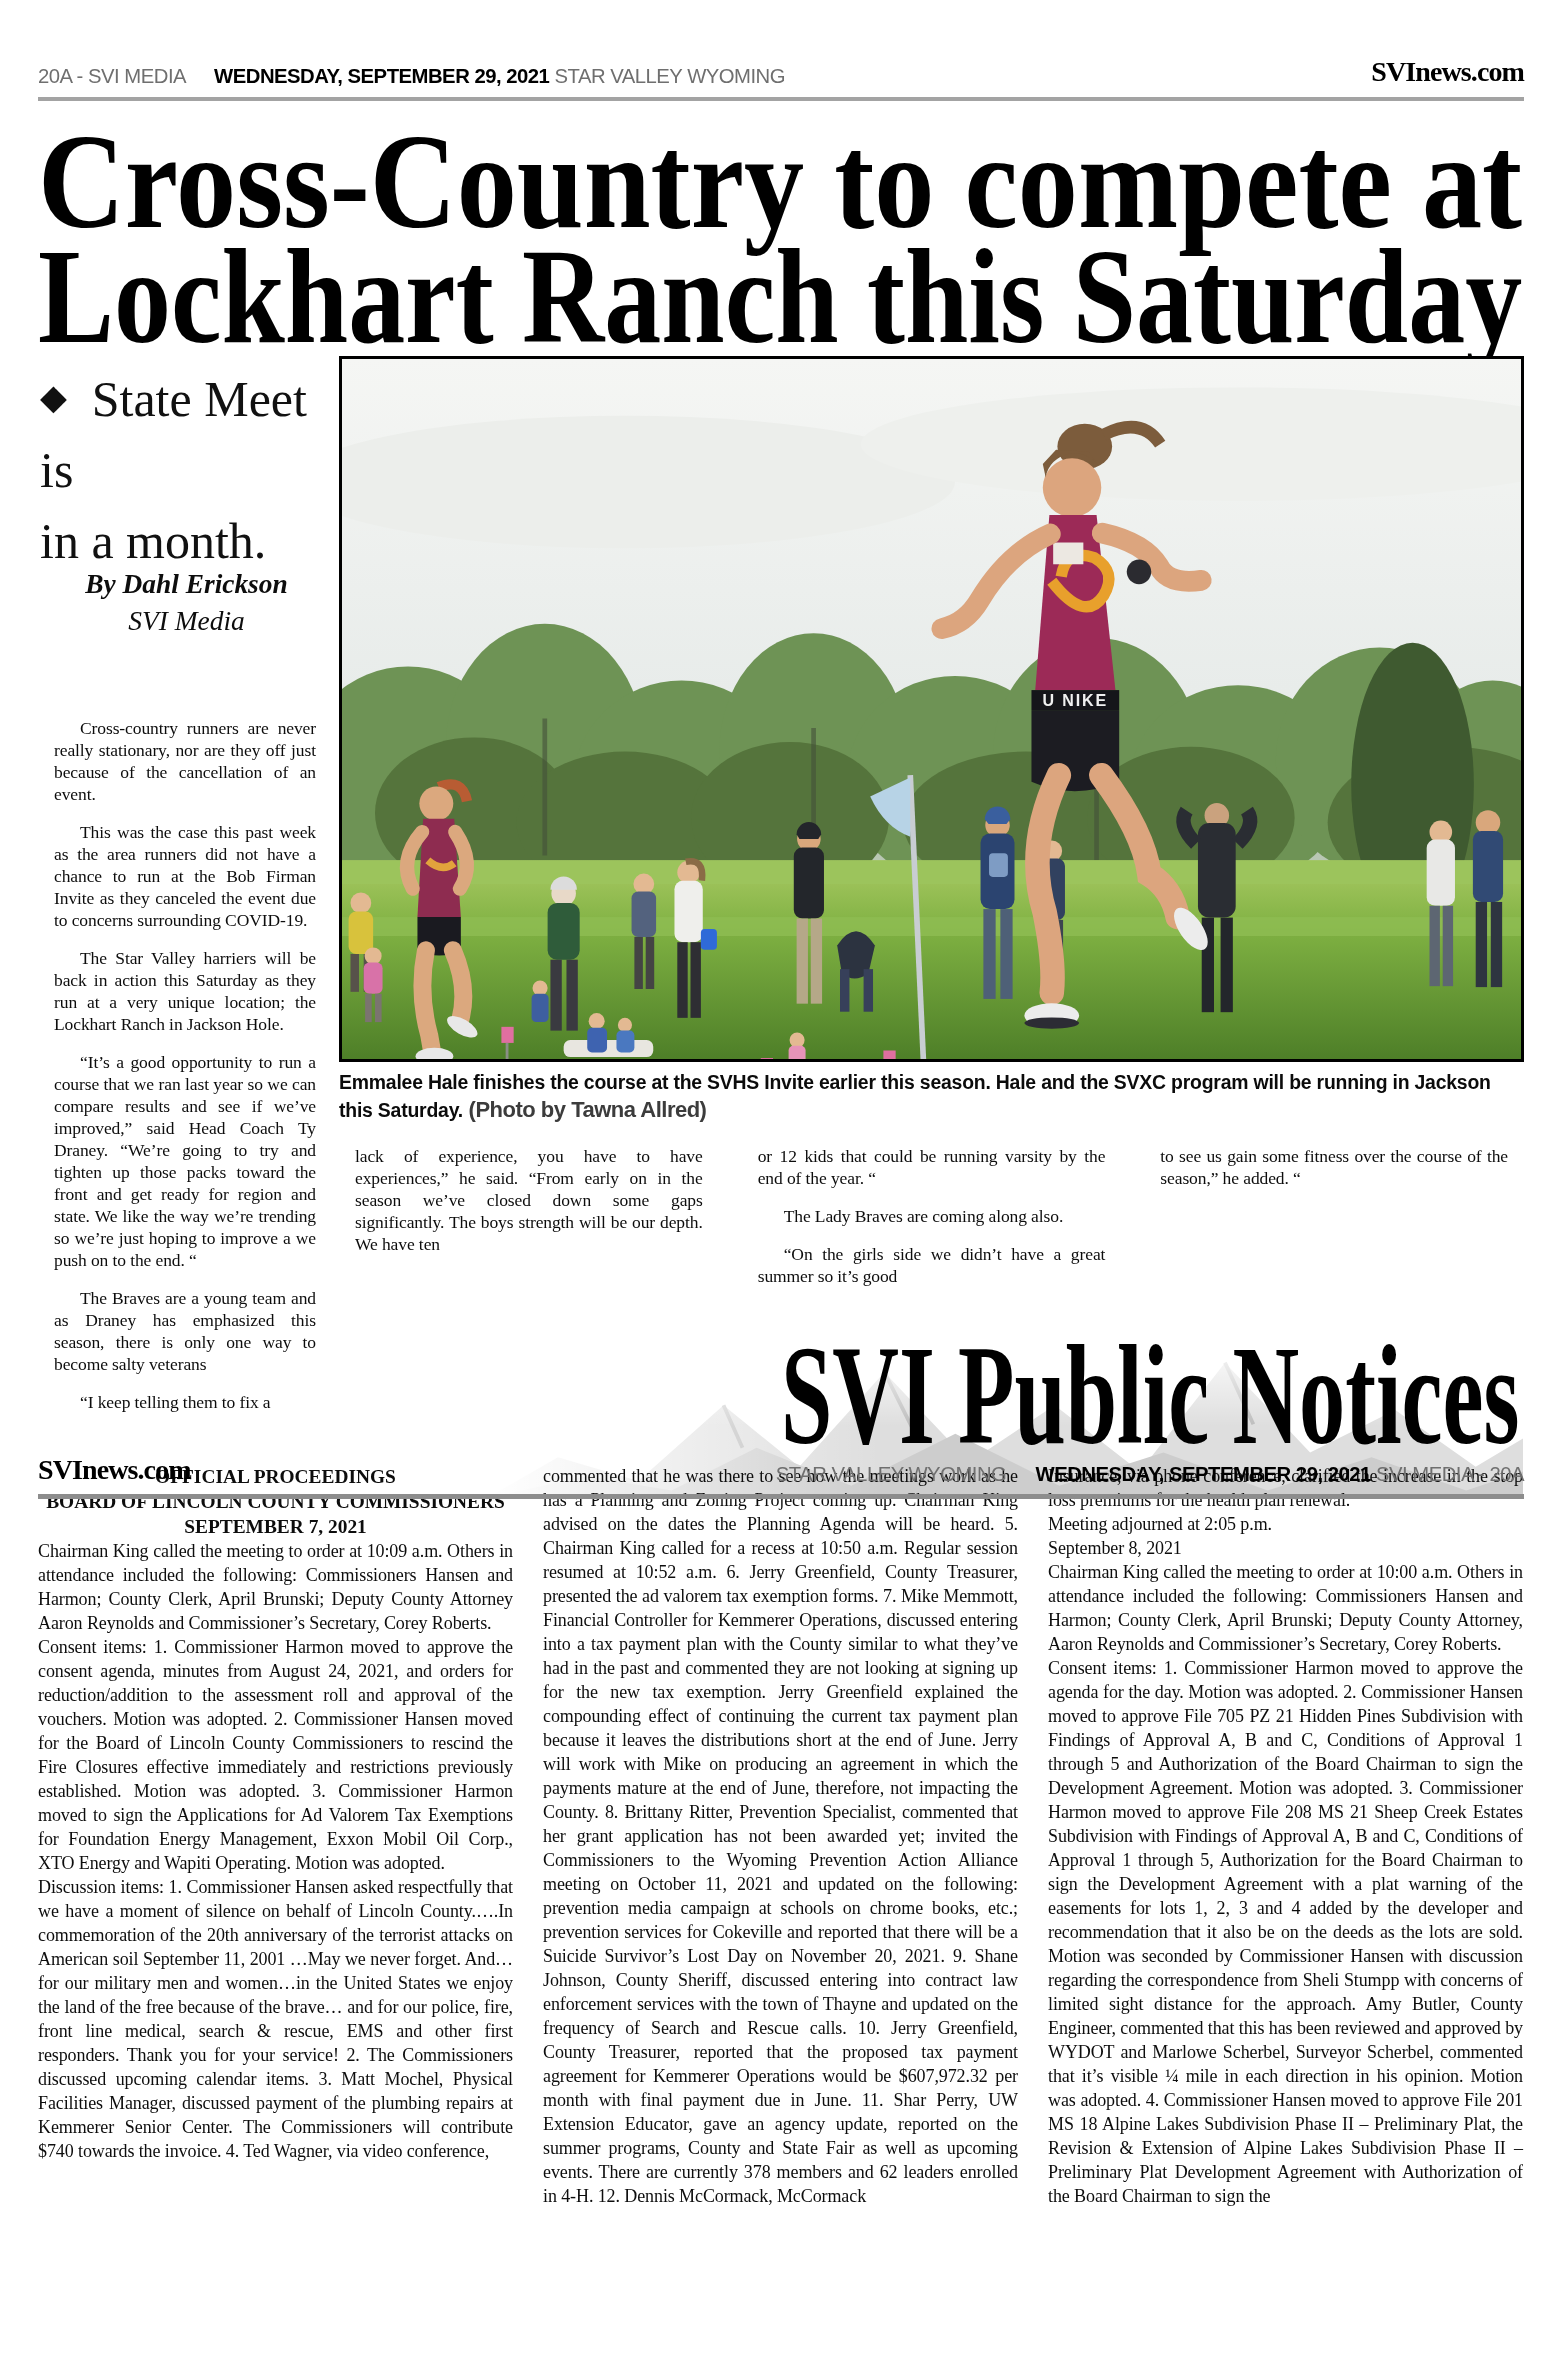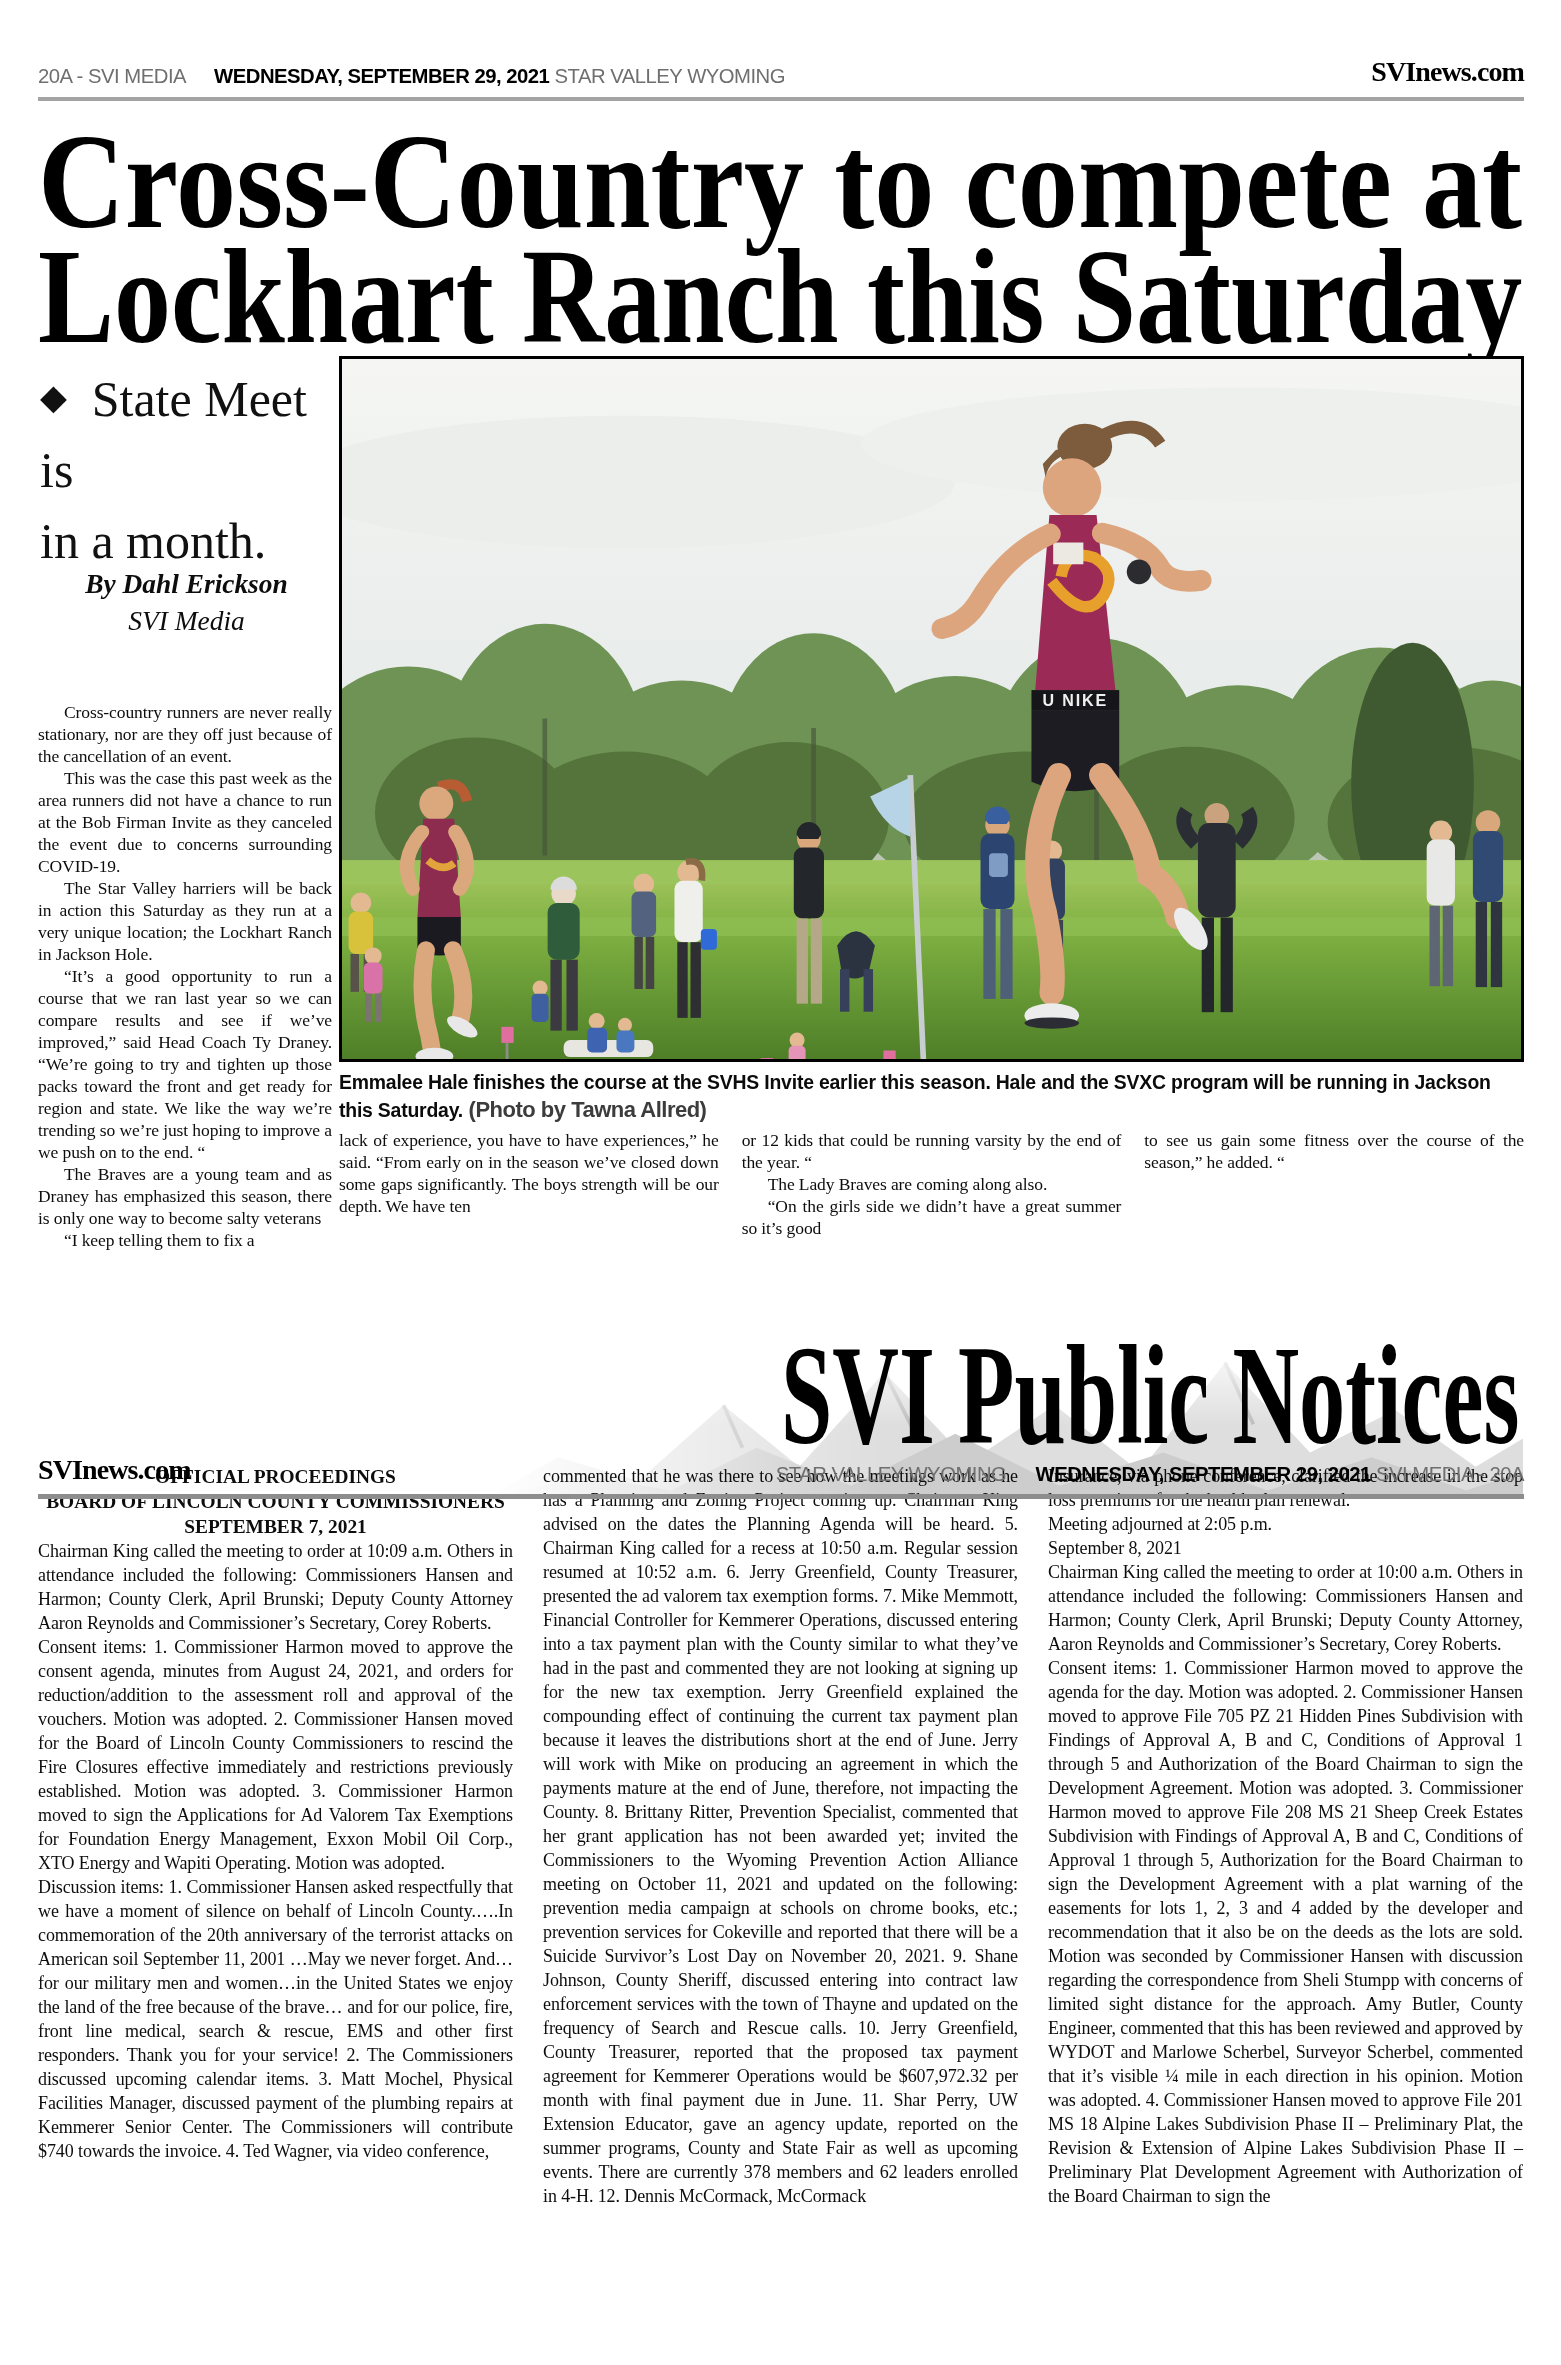--- a/index.html
+++ b/index.html
@@ -22,21 +22,21 @@
   .hl-svg{position:absolute;left:38px;overflow:visible;}
   .hl-text{font-family:"Liberation Serif",serif;font-weight:bold;fill:#000;font-size:285px;}
 
   
   .subhead{position:absolute;left:40px;top:362px;width:296px;
            font-size:50px;line-height:71px;color:#111;}
   .diamond{font-size:35px;vertical-align:6.6px;padding-right:12.3px;}
   .byline{position:absolute;left:40px;top:566px;width:293px;text-align:center;
           font-style:italic;font-size:27.4px;line-height:37px;}
   .byline .name{font-weight:bold;}
-  .bodycol p{margin:0;font-size:17.5px;line-height:22px;text-align:justify;
+  .bodycol p{margin:16px;font-size:17.5px;line-height:22px;text-align:justify;
              text-indent:26px;letter-spacing:-0.1px;}
   .bodycol p.cont{text-indent:0;}
   .artcol0{position:absolute;left:38px;top:701px;width:294px;}
   .controw{position:absolute;left:339px;top:1129px;width:1185px;display:flex;gap:23px;}
   .controw .bodycol{flex:1;}
 
   
   .photo{position:absolute;left:339px;top:356px;width:1185px;height:706px;
          border:3.3px solid #000;box-sizing:border-box;background:#bef264;}
   .photo svg{display:block;width:100%;height:100%;}

